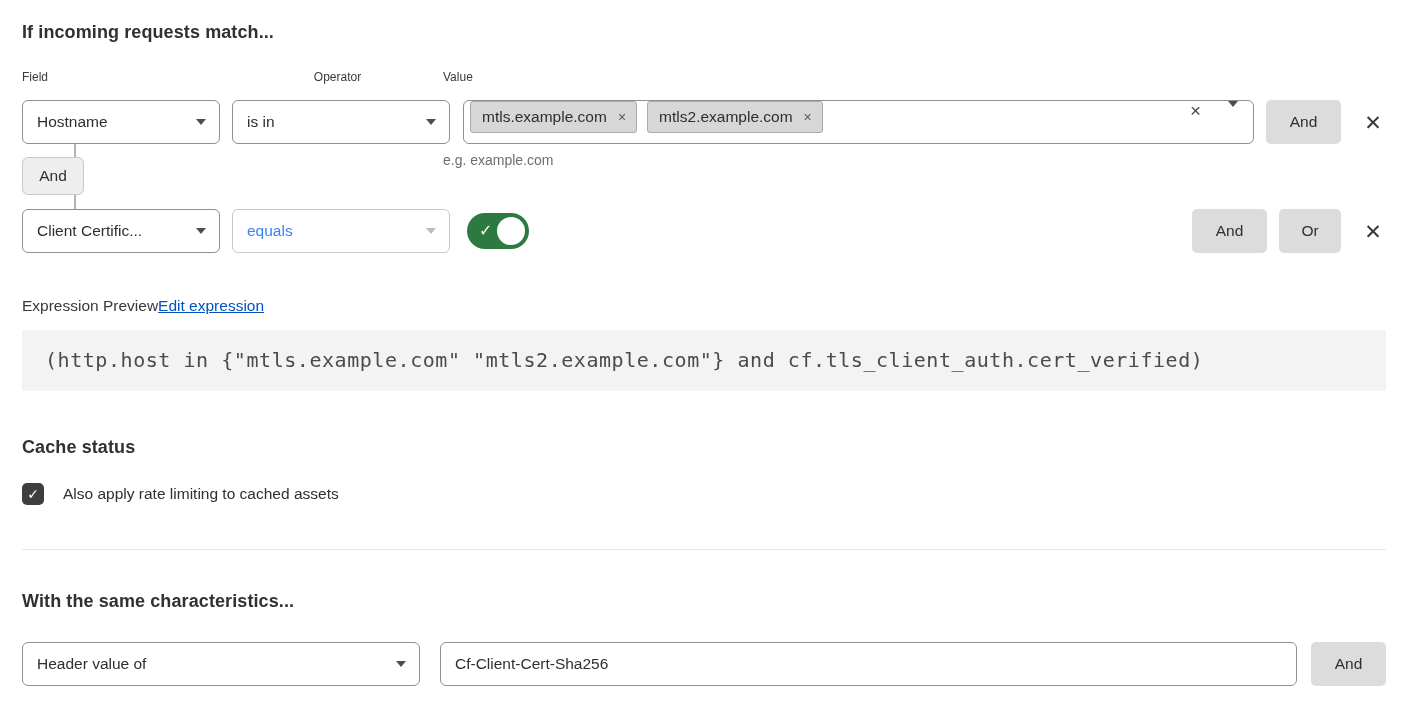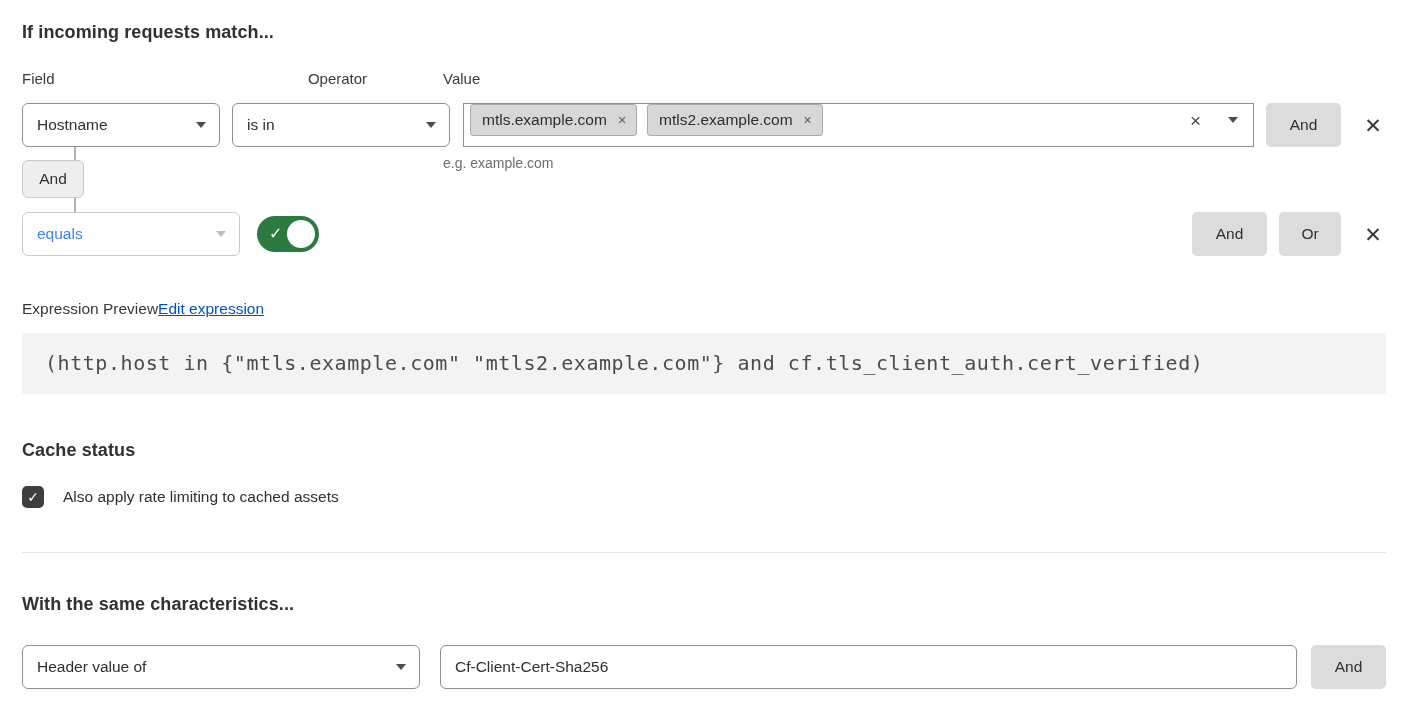--- a/index.html
+++ b/index.html
@@ -12,21 +12,21 @@
   .page { padding: 22px 34px 0 22px; width: 1420px; }
 
   .section-title {
     font-size: 18px;
     font-weight: bold;
     color: #313131;
     letter-spacing: 0.1px;
   }
 
   
-  .col-labels { display: flex; margin-top: 27px; font-size: 15px; color: #3a3a3a; }
+  .col-labels { display: flex; margin-top: 27px; font-size: 12px; color: #3a3a3a; }
   .col-labels .lbl-field { width: 210px; }
   .col-labels .lbl-operator { width: 211px; text-align: center; }
   .col-labels .lbl-value { flex: 1; }
 
   .rule-row { display: flex; align-items: center; margin-top: 16px; height: 44px; }
 
   .select {
     height: 44px;
     border: 1px solid #8f8f8f;
     border-radius: 6px;
@@ -51,23 +51,23 @@
     margin-left: 10px;
     flex: none;
   }
   .select.disabled .chev { border-top-color: #bcbcbc; }
 
   
   .value-input {
     flex: 1;
     height: 44px;
     border: 1px solid #8f8f8f;
-    border-radius: 0;
+    border-radius: 6px;
     display: flex;
-    align-items: center;
+    align-items: flex-start;
     padding: 0 15px 10px 6px;
     cursor: text;
   }
   .tag {
     display: inline-flex;
     align-items: center;
     height: 32px;
     background: #d7d7d7;
     border: 1px solid #aaaaaa;
     border-radius: 3px;
@@ -281,20 +281,24 @@
     <button class="row-close">✕</button>
   </div>
 
   <div class="connector-zone">
     <div class="connector-line"></div>
     <button class="connector-btn">And</button>
     <div class="helper-text">e.g. example.com</div>
   </div>
 
   <div class="rule-row" style="margin-top:0;">
+    <div class="select w-field">
+      <span>Client Certific...</span>
+      <span class="chev"></span>
+    </div>
     <div class="select w-operator disabled">
       <span>equals</span>
       <span class="chev"></span>
     </div>
     <div class="toggle">
       <span class="toggle-check">✓</span>
       <span class="toggle-knob"></span>
     </div>
     <div class="row2-right">
       <button class="btn and" style="margin-left:0;">And</button>

